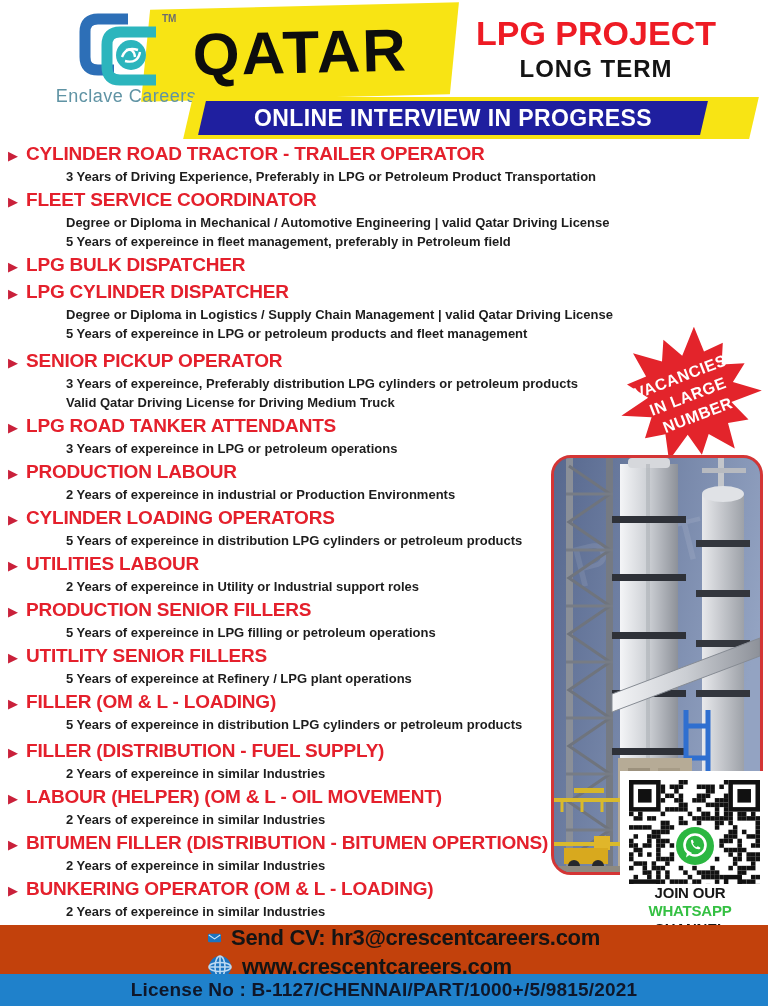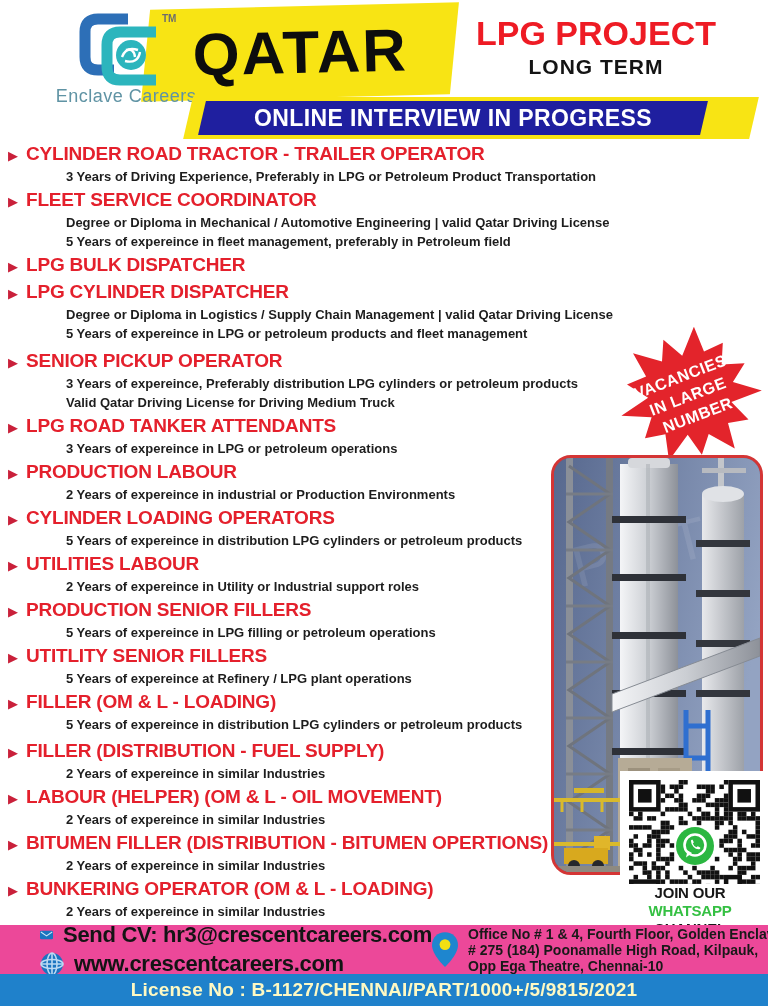--- a/index.html
+++ b/index.html
@@ -10,21 +10,21 @@
   .logo-wrap{position:absolute;left:14px;top:10px;width:224px;text-align:center;z-index:2;}
   .logo-wrap svg{display:block;margin:0 auto;}
   .brand-name{color:#5f93a4;font-size:18px;letter-spacing:.5px;margin-top:0;}
 
   .qatar-banner{position:absolute;left:146px;top:6px;width:308px;height:92px;background:#f8e414;
                 transform:skewX(-7deg) rotate(-1.4deg);display:flex;align-items:center;justify-content:center;z-index:1;}
   .qatar-text{transform:skewX(7deg);font-size:60px;font-weight:900;color:#0d0d0d;letter-spacing:2px;}
 
   .project-block{position:absolute;left:468px;top:16px;width:256px;text-align:center;z-index:2;}
   .project-title{color:#ee1b24;font-size:34px;font-weight:900;letter-spacing:0;line-height:1.05;}
-  .project-term{color:#141414;font-size:21px;font-weight:900;letter-spacing:1px;margin-top:3px;}
+  .project-term{color:#141414;font-size:24px;font-weight:900;letter-spacing:1px;margin-top:3px;}
 
   .status-strip{position:absolute;left:188px;top:97px;width:566px;height:42px;background:#f8e414;
                 transform:skewX(-13deg);z-index:2;}
   .status-bar{position:absolute;left:14px;top:4px;width:502px;height:34px;background:#1f1f9f;
               display:flex;align-items:center;justify-content:center;}
   .status-text{transform:skewX(13deg);color:#ffffff;font-size:23px;font-weight:800;letter-spacing:.4px;white-space:nowrap;}
 
   
   #jobs{position:absolute;left:8px;top:143px;width:754px;z-index:2;}
   .job{margin-bottom:3px;}
@@ -48,30 +48,30 @@
   .qr-panel{position:absolute;left:620px;top:771px;width:148px;height:148px;background:#ffffff;z-index:4;
             display:flex;align-items:center;justify-content:center;}
   .qr-inner{position:relative;width:131px;height:131px;}
   .wa-badge{position:absolute;left:46px;top:46px;width:40px;height:40px;}
 
   .qr-caption{position:absolute;left:612px;top:884px;width:156px;text-align:center;z-index:5;background:#ffffff;
               font-size:15px;font-weight:800;color:#171717;line-height:18px;letter-spacing:-.2px;}
   .wa-green{color:#35c043;}
 
   
-  .footer-yellow{position:absolute;left:0;top:925px;width:768px;height:49px;background:#ec4899;
-                 display:flex;align-items:center;z-index:6;}
+  .footer-yellow{position:absolute;left:0;top:925px;width:768px;height:49px;background:#c2410c;
+                 display:flex;align-items:center;z-index:6;flex-direction:column;}
   .contact-col{margin-left:40px;width:392px;display:flex;flex-direction:column;gap:3px;}
   .contact-row{display:flex;align-items:center;gap:10px;color:#141414;font-size:22px;font-weight:800;letter-spacing:-.3px;white-space:nowrap;}
   .addr-wrap{display:flex;align-items:center;gap:10px;}
   .addr-col{color:#191919;font-size:14px;font-weight:700;line-height:16px;white-space:nowrap;}
 
   .footer-blue{position:absolute;left:0;top:974px;width:768px;height:32px;background:#1f81cb;
                display:flex;align-items:center;justify-content:center;z-index:6;}
-  .license-text{color:#fef9c3;font-size:19px;font-weight:800;letter-spacing:.2px;white-space:nowrap;}
+  .license-text{color:#0f172a;font-size:19px;font-weight:800;letter-spacing:.2px;white-space:nowrap;}
 </style>
 </head>
 <body>
 
 <div id="poster">
 
   <div class="qatar-banner">
     <div class="qatar-text">QATAR</div>
   </div>
 

